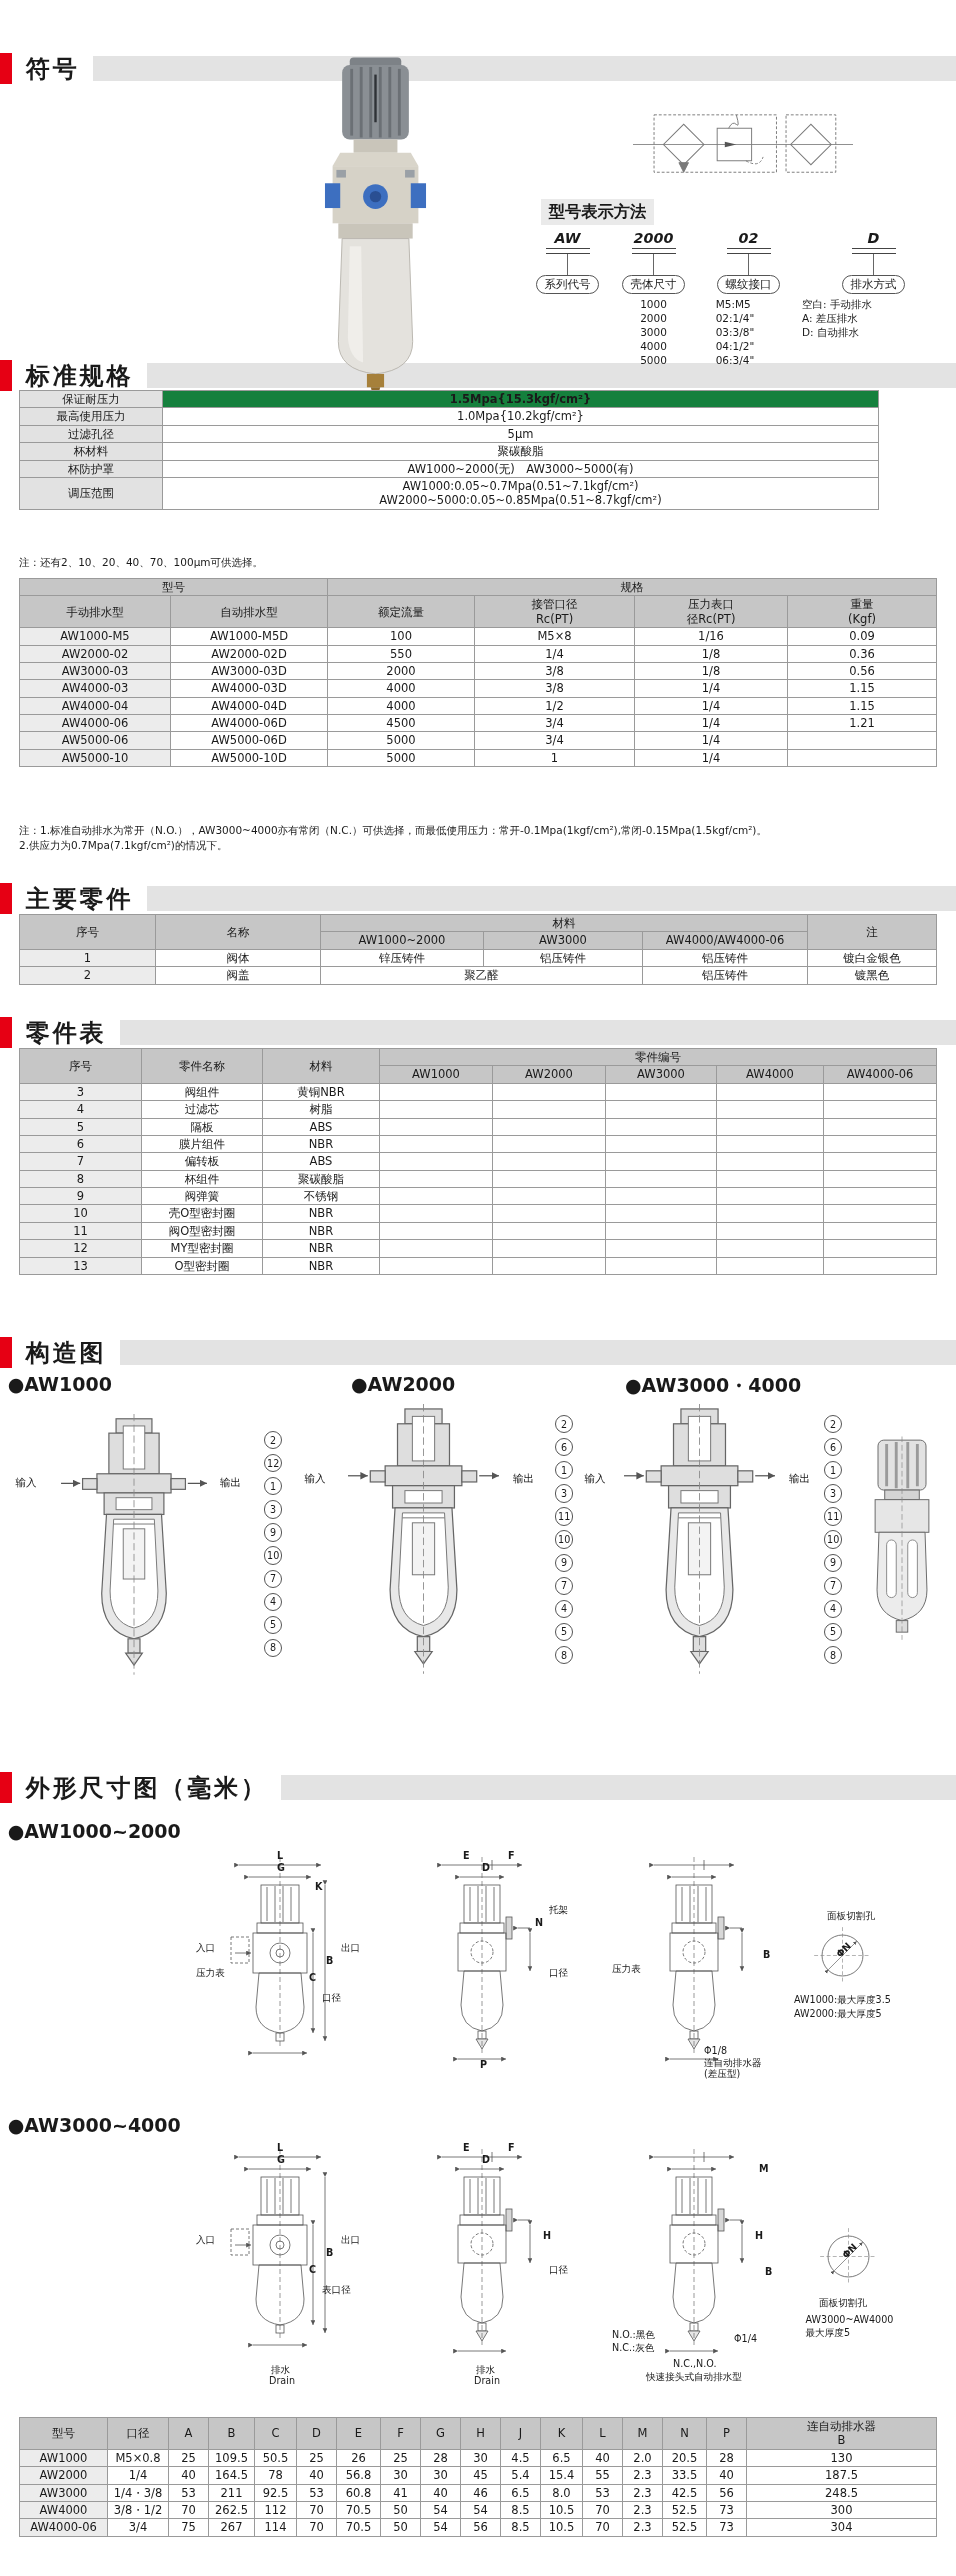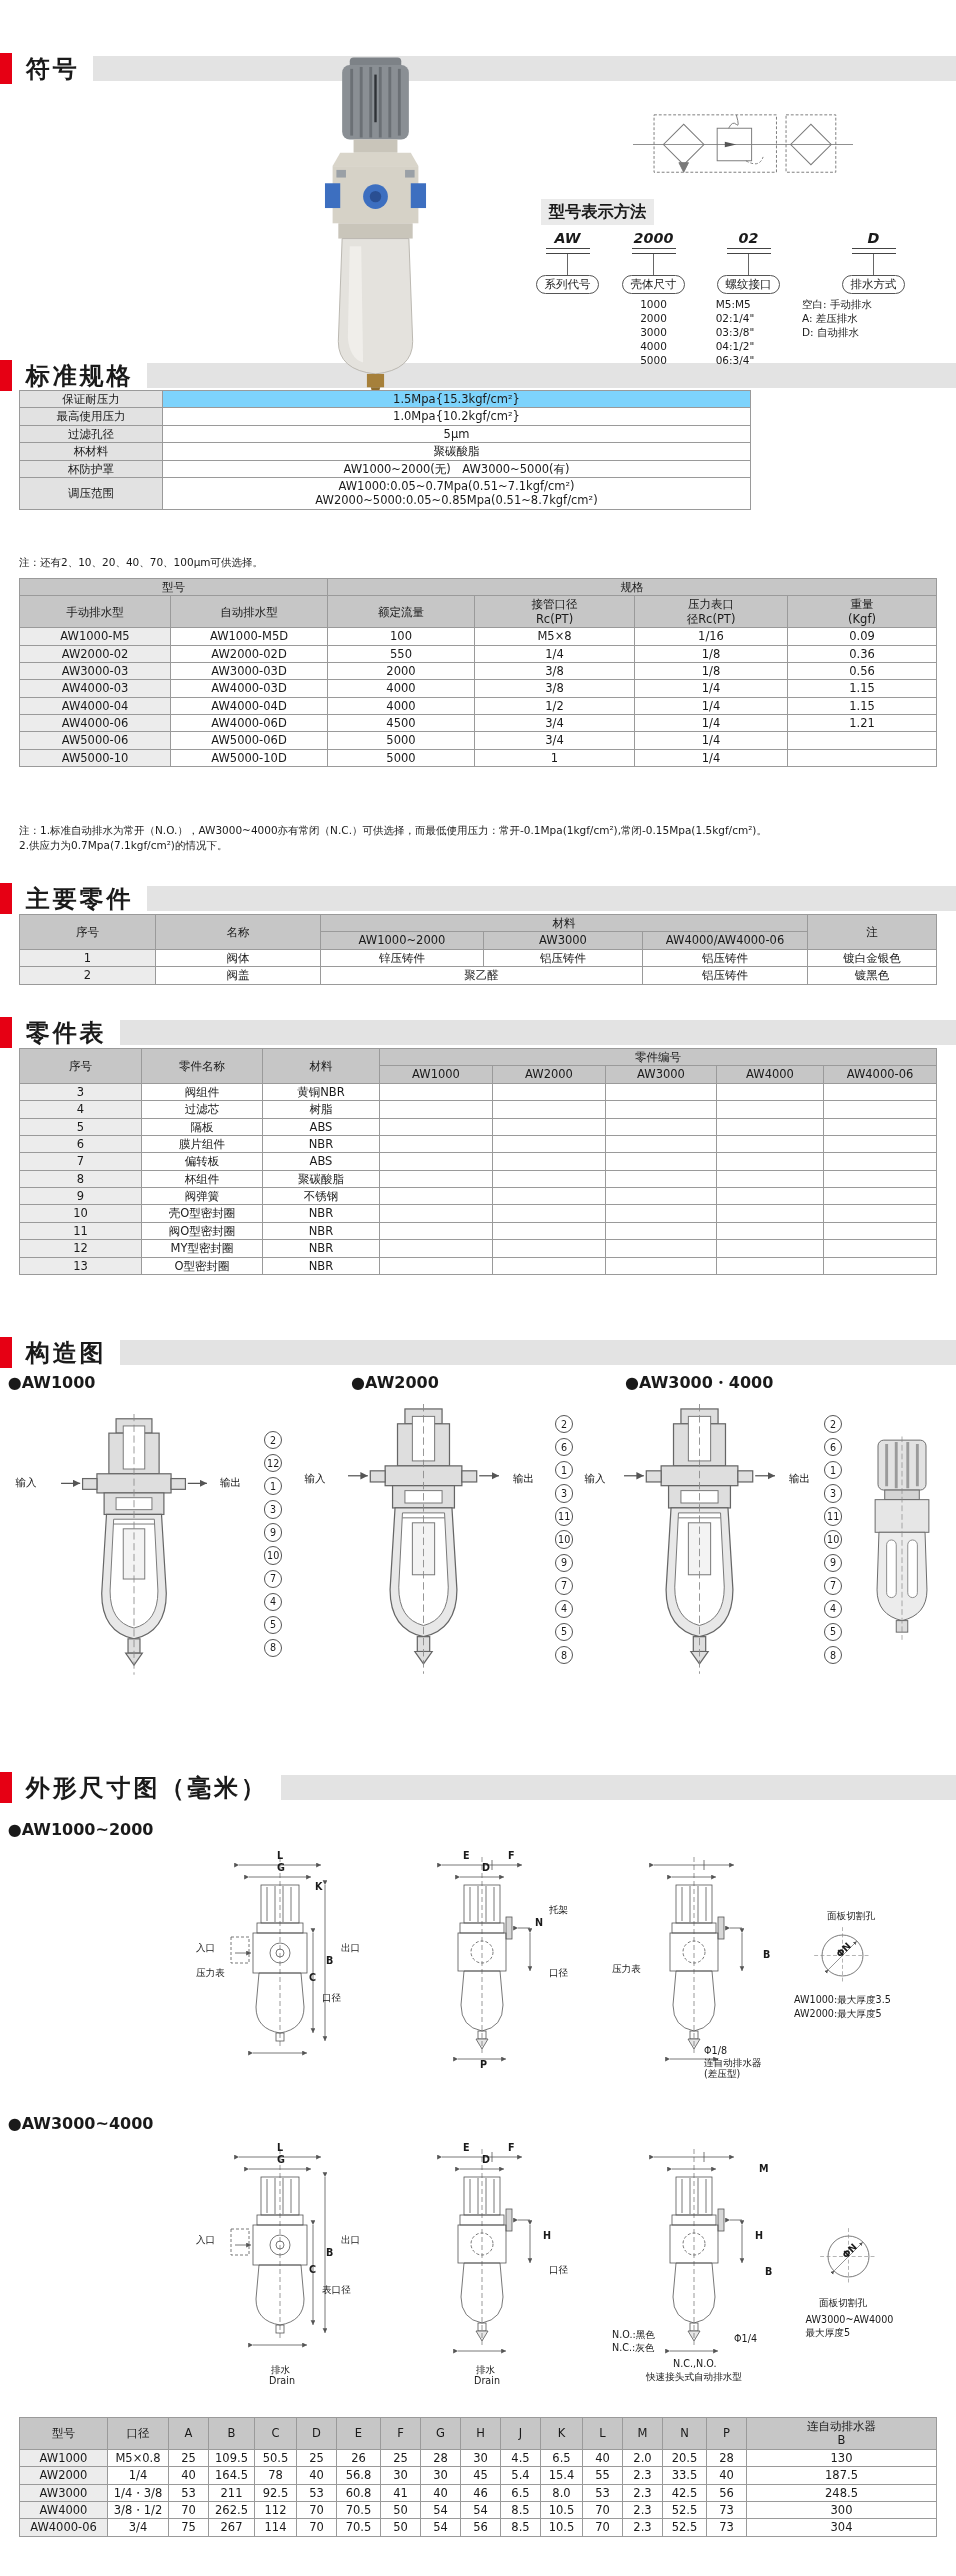--- a/index.html
+++ b/index.html
@@ -13,26 +13,26 @@
   .sec-bar{flex:1;height:25px;background:#e3e3e3;margin-left:13.4px;}
 
   
   table.tb{border-collapse:collapse;table-layout:fixed;width:100%;font-size:11.5px;}
   table.tb th,table.tb td{border:1px solid #9a9a9a;text-align:center;padding:1px 1.9px;
     white-space:pre-line;line-height:1.25;font-weight:normal;}
   table.tb th{background:#c6c6c6;}
   .abs{position:absolute;}
   .lab{position:absolute;font-size:9.6px;white-space:nowrap;line-height:1.1;}
   .lab.b{font-weight:bold;}
-  .bullet{position:absolute;font-size:16px;font-weight:bold;white-space:nowrap;}
+  .bullet{position:absolute;font-size:19px;font-weight:bold;white-space:nowrap;}
   .note{position:absolute;font-size:10.5px;line-height:1.45;white-space:pre-line;}
 
   
   #spec-table td:first-child{background:#e2e2e2;}
-  #spec-table tr:first-child td:last-child{background:#7dd3fc;}
+  #spec-table tr:first-child td:last-child{background:#15803d;font-weight:bold;}
   
   #model-table td:first-child,#mainparts-table td:first-child,
   #parts-table td:first-child,#dim-table td:first-child{background:#ececec;}
 
   
   .md-col{position:absolute;text-align:center;font-size:10.5px;}
   .md-code{font-size:14.3px;font-weight:bold;font-style:italic;}
   .md-dbl{height:3.8px;border-top:1.4px solid #444;border-bottom:1px solid #444;width:44px;margin:1.9px auto 0;}
   .md-stem{width:1px;height:21px;background:#666;margin:0 auto;}
   .md-oval{display:inline-block;border:1px solid #555;border-radius:9.6px;padding:1px 7.7px;font-size:11.5px;white-space:nowrap;}
@@ -165,21 +165,21 @@
   <div class="md-dbl"></div>
   <div class="md-stem"></div>
   <span class="md-oval">排水方式</span>
   <div class="md-opts">
         <div class="opt">空白: 手动排水</div>
         <div class="opt">A: 差压排水</div>
         <div class="opt">D: 自动排水</div>
       </div>
 </div>
 
-<div class="abs" style="left:19px;top:390px;width:732px">
+<div class="abs" style="left:19px;top:390px;width:860px">
   <table class="tb" id="spec-table">
     <colgroup>
           <col style="width:143px">
           <col>
         </colgroup>
     <tbody>
           <tr>
             <td>保证耐压力</td>
             <td>1.5Mpa{15.3kgf/cm²}</td>
           </tr>

